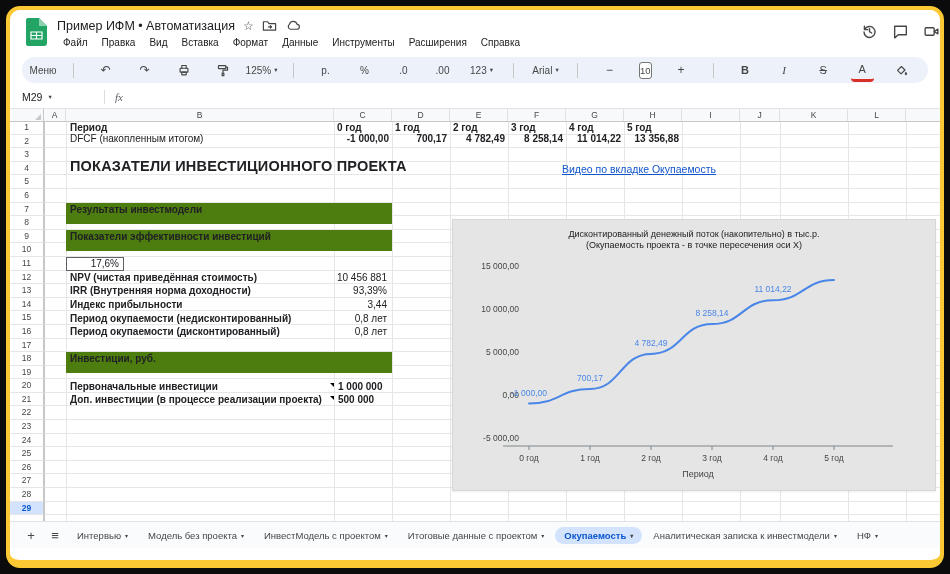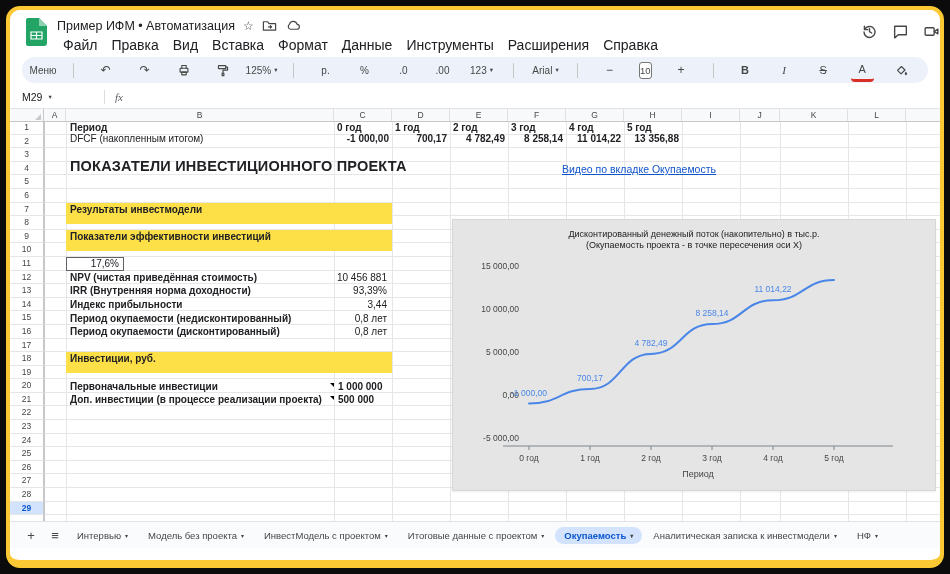--- a/index.html
+++ b/index.html
@@ -9,21 +9,21 @@
           border:4px solid #fcc934;border-bottom-width:8px;border-radius:14px;background:#fff;
           overflow:hidden;display:flex;flex-direction:column;}
   
   .appbar{height:46px;display:flex;align-items:flex-start;padding:7px 0 0 16px;box-sizing:border-box;background:#fff;}
   .logo{margin-right:10px;margin-top:1px;}
   .tblock{flex:1;min-width:0;}
   .trow{display:flex;align-items:center;gap:8px;height:17px;}
   .doc-title{font-size:12.5px;color:#202124;}
   .ticon{color:#444746;font-size:12px;display:flex;align-items:center;}
   .menubar{display:flex;gap:2px;margin-top:2px;}
-  .menu-item{font-size:14px;color:#202124;padding:1px 6px;border-radius:6px;cursor:default;}
+  .menu-item{font-size:10px;color:#202124;padding:1px 6px;border-radius:6px;cursor:default;}
   .right-icons{display:flex;gap:14px;align-items:center;margin-top:6px;}
   .isvg *{stroke:#444746;fill:none;stroke-width:1.3;stroke-linecap:round;stroke-linejoin:round;}
   
   .toolbar-wrap{padding:1px 12px 3px 12px;background:#fff;}
   .toolbar{height:26px;border-radius:13px;background:#edf2fa;display:flex;align-items:center;
            padding:0 8px;gap:16px;font-size:10px;color:#444746;overflow:hidden;}
   .tb{height:20px;min-width:17px;display:flex;align-items:center;justify-content:center;
       border-radius:4px;padding:0 3px;gap:3px;white-space:nowrap;}
   .sep{width:1px;height:15px;background:#c4c7c5;margin:0 4px;flex:none;}
   .glyph{font-size:12px;line-height:1;}
@@ -55,21 +55,21 @@
   .vline.strong{background:#c7c7c7;}
   .content{position:absolute;top:12px;left:0;right:0;height:406px;z-index:2;font-size:10px;color:#202124;}
   .prow,.drow{position:absolute;left:56px;top:0;display:flex;height:13.6px;align-items:center;}
   .drow{top:11px;}
   .prow .b,.drow .b{width:268px;padding-left:4px;box-sizing:border-box;white-space:nowrap;}
   .prow .b,.prow .c{font-weight:bold;}
   .prow .c{width:58px;padding-left:3px;box-sizing:border-box;}
   .drow .v{width:58px;text-align:right;padding-right:3px;box-sizing:border-box;font-weight:bold;}
   .big-title{position:absolute;left:60px;top:37px;font-size:14.5px;font-weight:bold;white-space:nowrap;letter-spacing:.2px;}
   .video-link{position:absolute;left:552px;top:42px;color:#1155cc;text-decoration:underline;white-space:nowrap;font-size:10.5px;}
-  .section{position:absolute;left:56px;width:326px;height:21px;background:#fde047;font-weight:bold;
+  .section{position:absolute;left:56px;width:326px;height:21px;background:#4d7c0f;font-weight:bold;
            padding-left:4px;line-height:13.6px;box-sizing:border-box;white-space:nowrap;}
   .metrics{position:absolute;left:56px;top:136px;width:326px;}
   .inv{position:absolute;left:56px;top:258.4px;width:326px;}
   .mrow,.irow{display:flex;height:13.6px;align-items:center;}
   .mlabel,.ilabel{width:268px;font-weight:bold;padding-left:4px;box-sizing:border-box;white-space:nowrap;flex:none;}
   .mval{width:58px;text-align:right;padding-right:5px;box-sizing:border-box;}
   .mval.boxed{box-shadow:inset 0 0 0 1px #5f6368;background:#fff;height:13.6px;line-height:13.6px;}
   .ilabel{position:relative;}
   .ilabel:after{content:"";position:absolute;right:0;top:2px;border-top:4px solid #000;border-left:4px solid transparent;}
   .ival{font-weight:bold;padding-left:4px;white-space:nowrap;}

